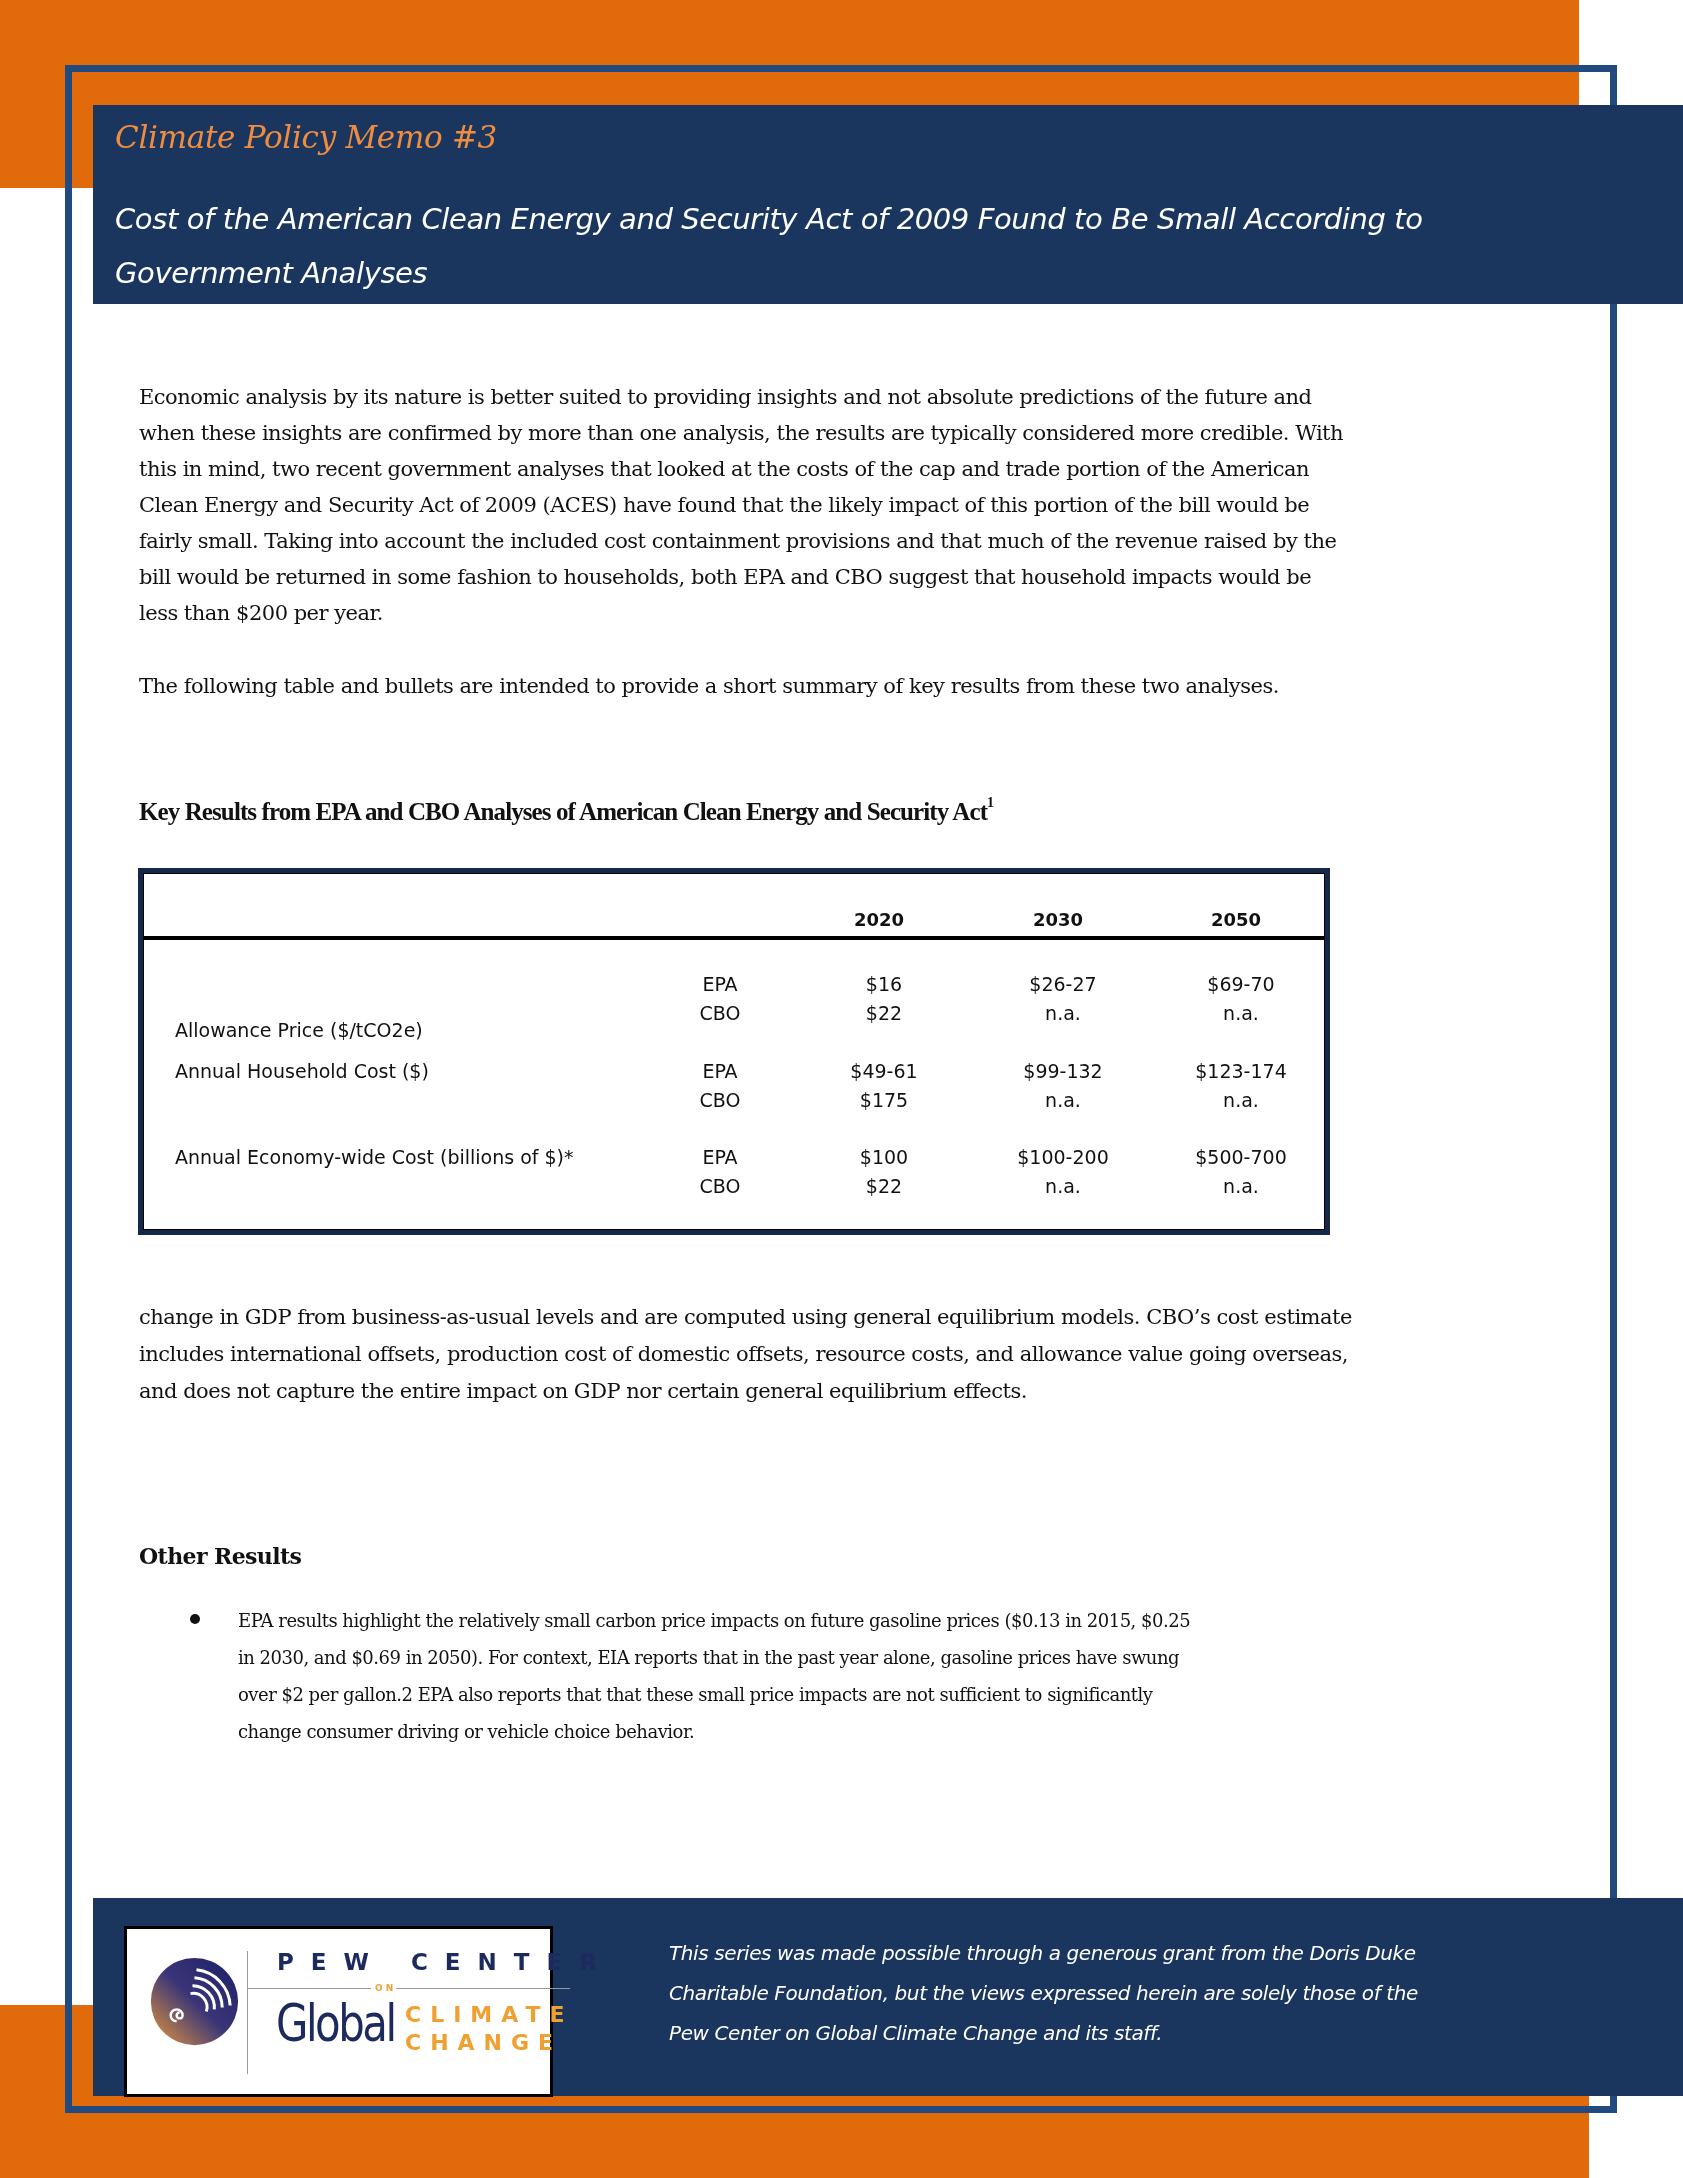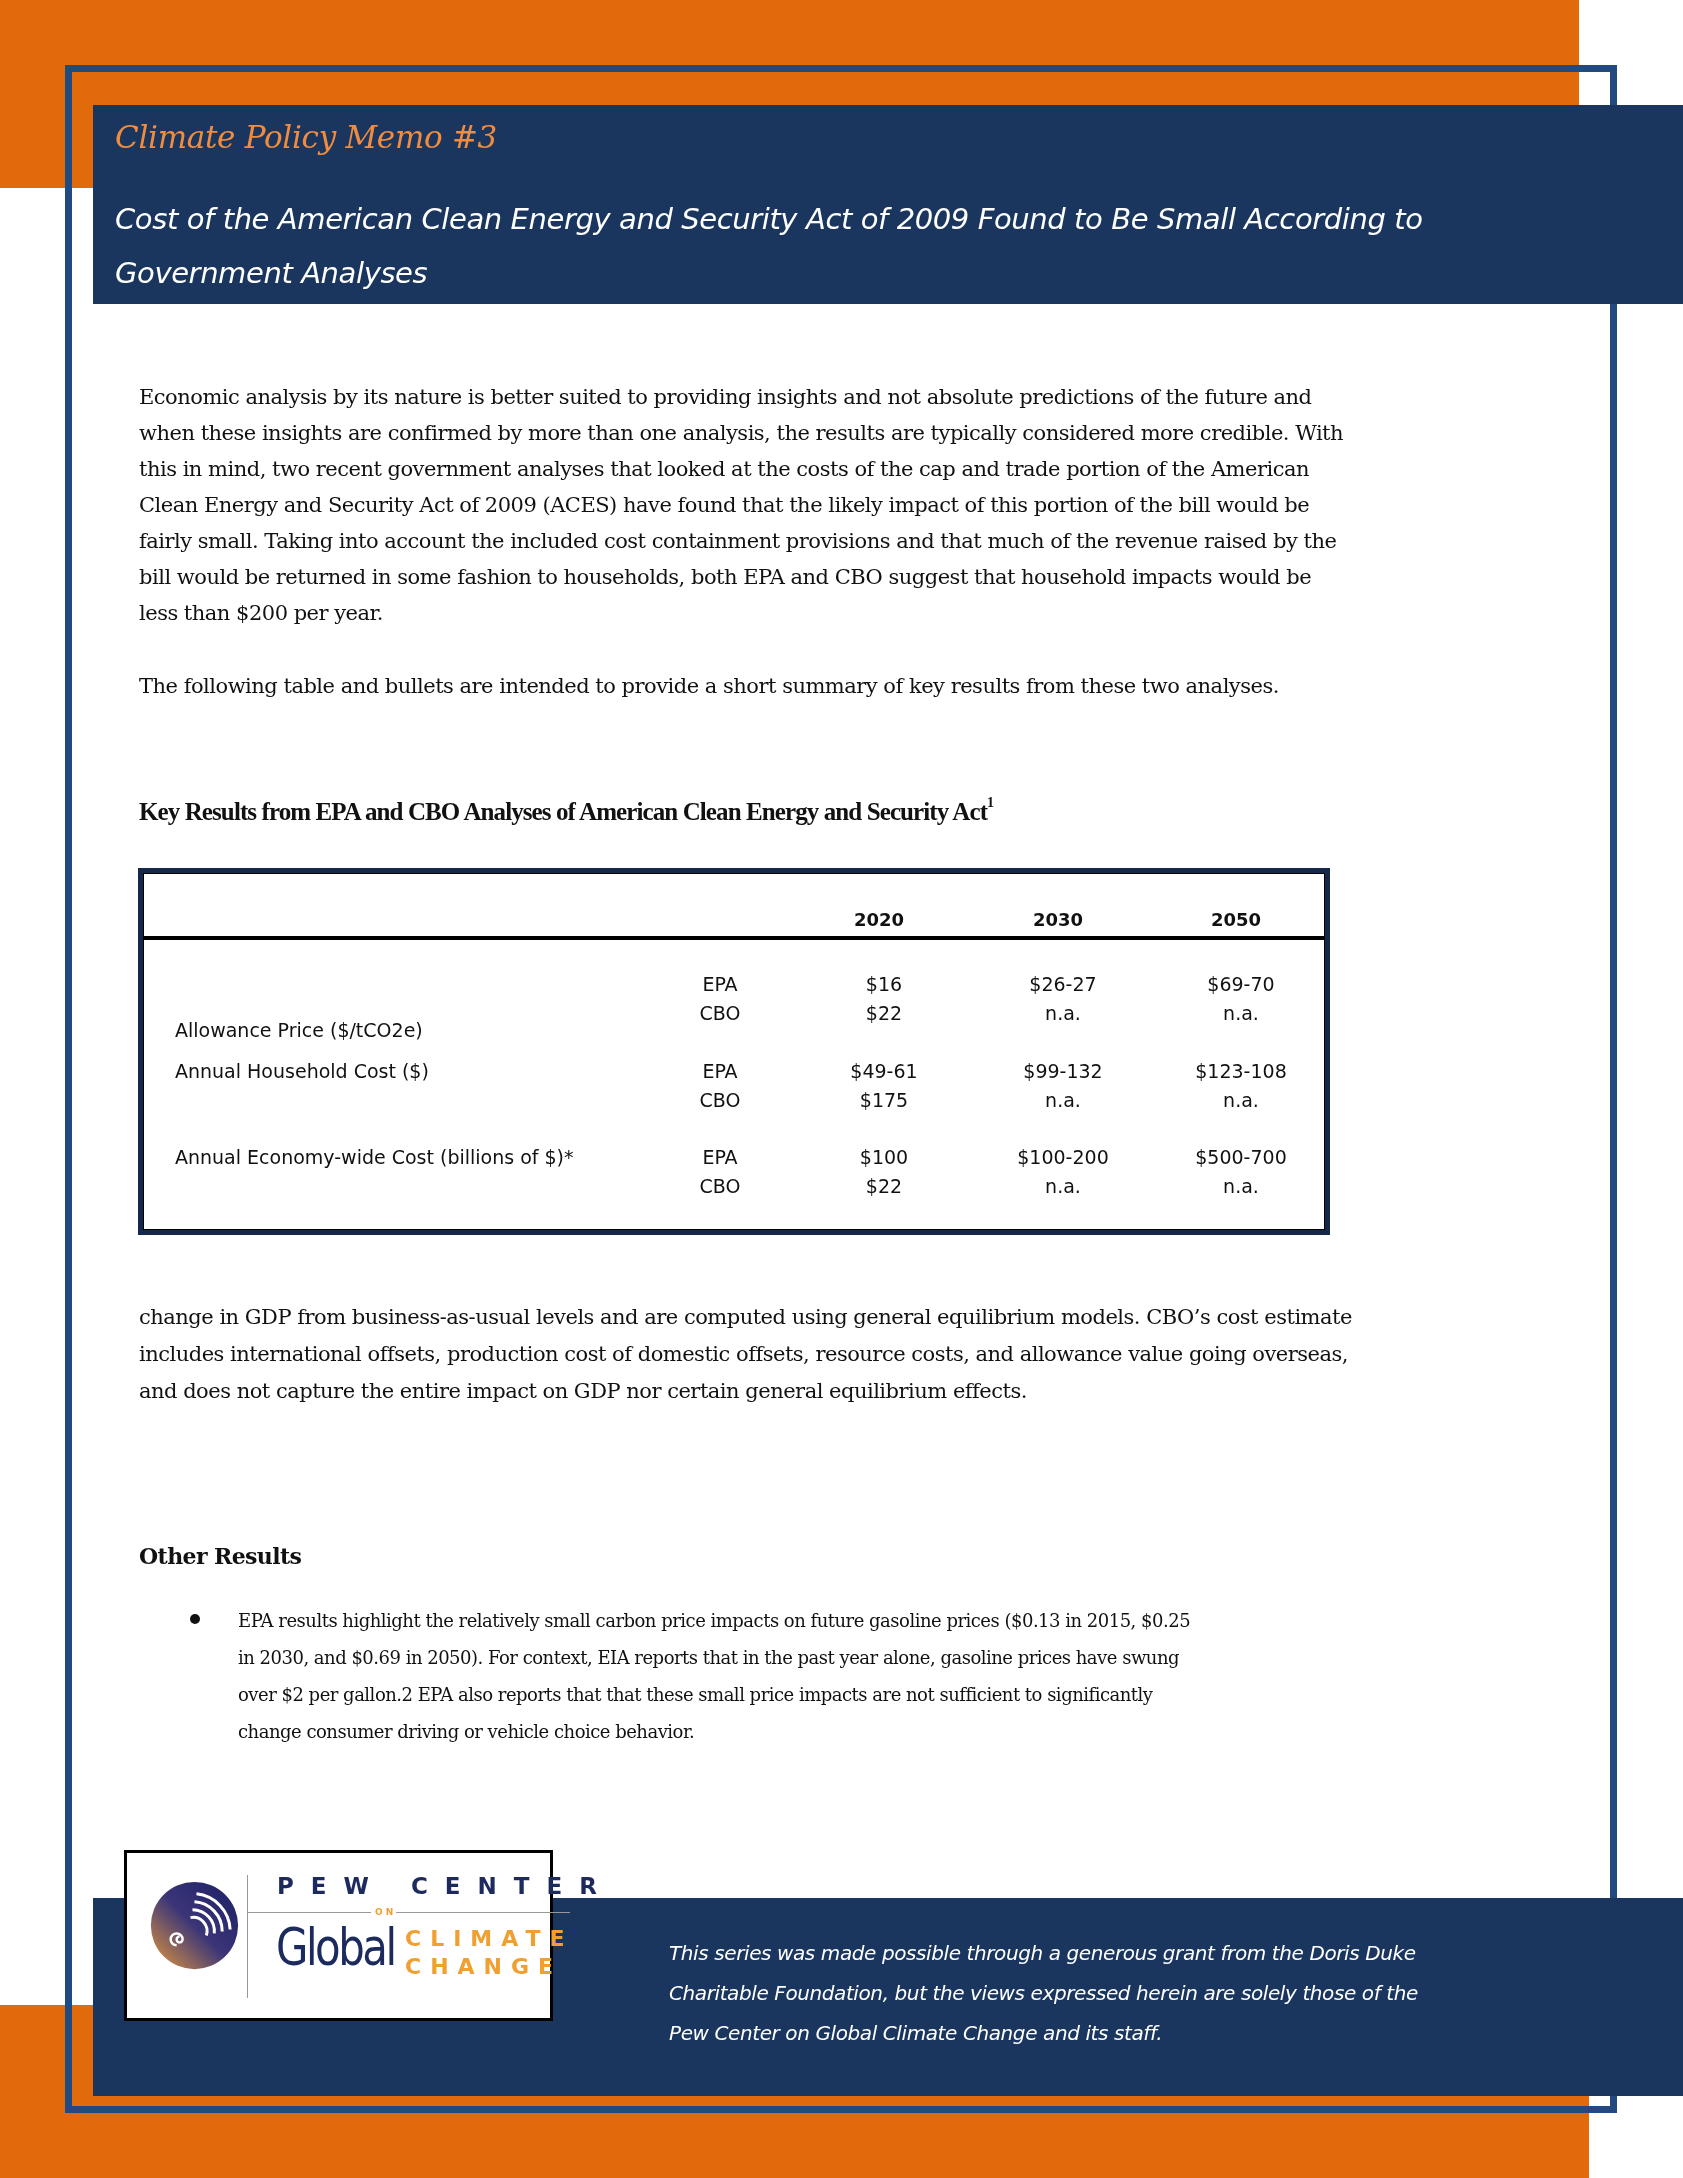--- a/index.html
+++ b/index.html
@@ -54,21 +54,21 @@
 
   .footnote { left: 139px; top: 1299px; font-family: "DejaVu Serif", serif; font-size: 21px; line-height: 37px; white-space: nowrap; letter-spacing: -0.5px; }
   .footnote .line { display: block; }
 
   .other-title { left: 139px; top: 1543px; font-family: "DejaVu Serif", serif; font-weight: bold; font-size: 22px; letter-spacing: -0.6px; }
   .bullet-dot { left: 190px; top: 1614px; width: 10px; height: 10px; border-radius: 50%; background: #111; }
   .bullet-text { left: 238px; top: 1602px; font-family: "DejaVu Serif", serif; font-size: 18px; line-height: 37px; white-space: nowrap; letter-spacing: -0.5px; }
   .bullet-text .line { display: block; }
 
   .footer-band { left: 93px; top: 1898px; width: 1590px; height: 198px; background: #1A365E; }
-  .logo-box { left: 124px; top: 1850px; width: 429px; height: 171px; background: #fff; border: 3px solid #000; box-sizing: border-box; }
+  .logo-box { left: 124px; top: 1926px; width: 429px; height: 171px; background: #fff; border: 3px solid #000; box-sizing: border-box; }
   .footer-text {
     left: 669px; top: 1933px; font-family: "DejaVu Sans", sans-serif; font-style: italic;
     font-size: 20px; line-height: 40px; color: #ffffff; white-space: nowrap; letter-spacing: -0.4px;
   }
   .footer-text .line { display: block; }
   .logo-text { position: absolute; font-family: "DejaVu Sans", sans-serif; white-space: nowrap; }
 </style>
 </head>
 <body>
 
@@ -110,21 +110,21 @@
       <div class="cell val" style="left: 920px; top: 100px;">$26-27</div>
       <div class="cell val" style="left: 1098px; top: 100px;">$69-70</div>
       <div class="cell src" style="left: 577px; top: 129px;">CBO</div>
       <div class="cell val" style="left: 741px; top: 129px;">$22</div>
       <div class="cell val" style="left: 920px; top: 129px;">n.a.</div>
       <div class="cell val" style="left: 1098px; top: 129px;">n.a.</div>
       <div class="cell rlabel" style="top: 187px;">Annual Household Cost ($)</div>
       <div class="cell src" style="left: 577px; top: 187px;">EPA</div>
       <div class="cell val" style="left: 741px; top: 187px;">$49-61</div>
       <div class="cell val" style="left: 920px; top: 187px;">$99-132</div>
-      <div class="cell val" style="left: 1098px; top: 187px;">$123-108</div>
+      <div class="cell val" style="left: 1098px; top: 187px;">$123-174</div>
       <div class="cell src" style="left: 577px; top: 216px;">CBO</div>
       <div class="cell val" style="left: 741px; top: 216px;">$175</div>
       <div class="cell val" style="left: 920px; top: 216px;">n.a.</div>
       <div class="cell val" style="left: 1098px; top: 216px;">n.a.</div>
       <div class="cell rlabel" style="top: 273px;">Annual Economy-wide Cost (billions of $)*</div>
       <div class="cell src" style="left: 577px; top: 273px;">EPA</div>
       <div class="cell val" style="left: 741px; top: 273px;">$100</div>
       <div class="cell val" style="left: 920px; top: 273px;">$100-200</div>
       <div class="cell val" style="left: 1098px; top: 273px;">$500-700</div>
       <div class="cell src" style="left: 577px; top: 302px;">CBO</div>

